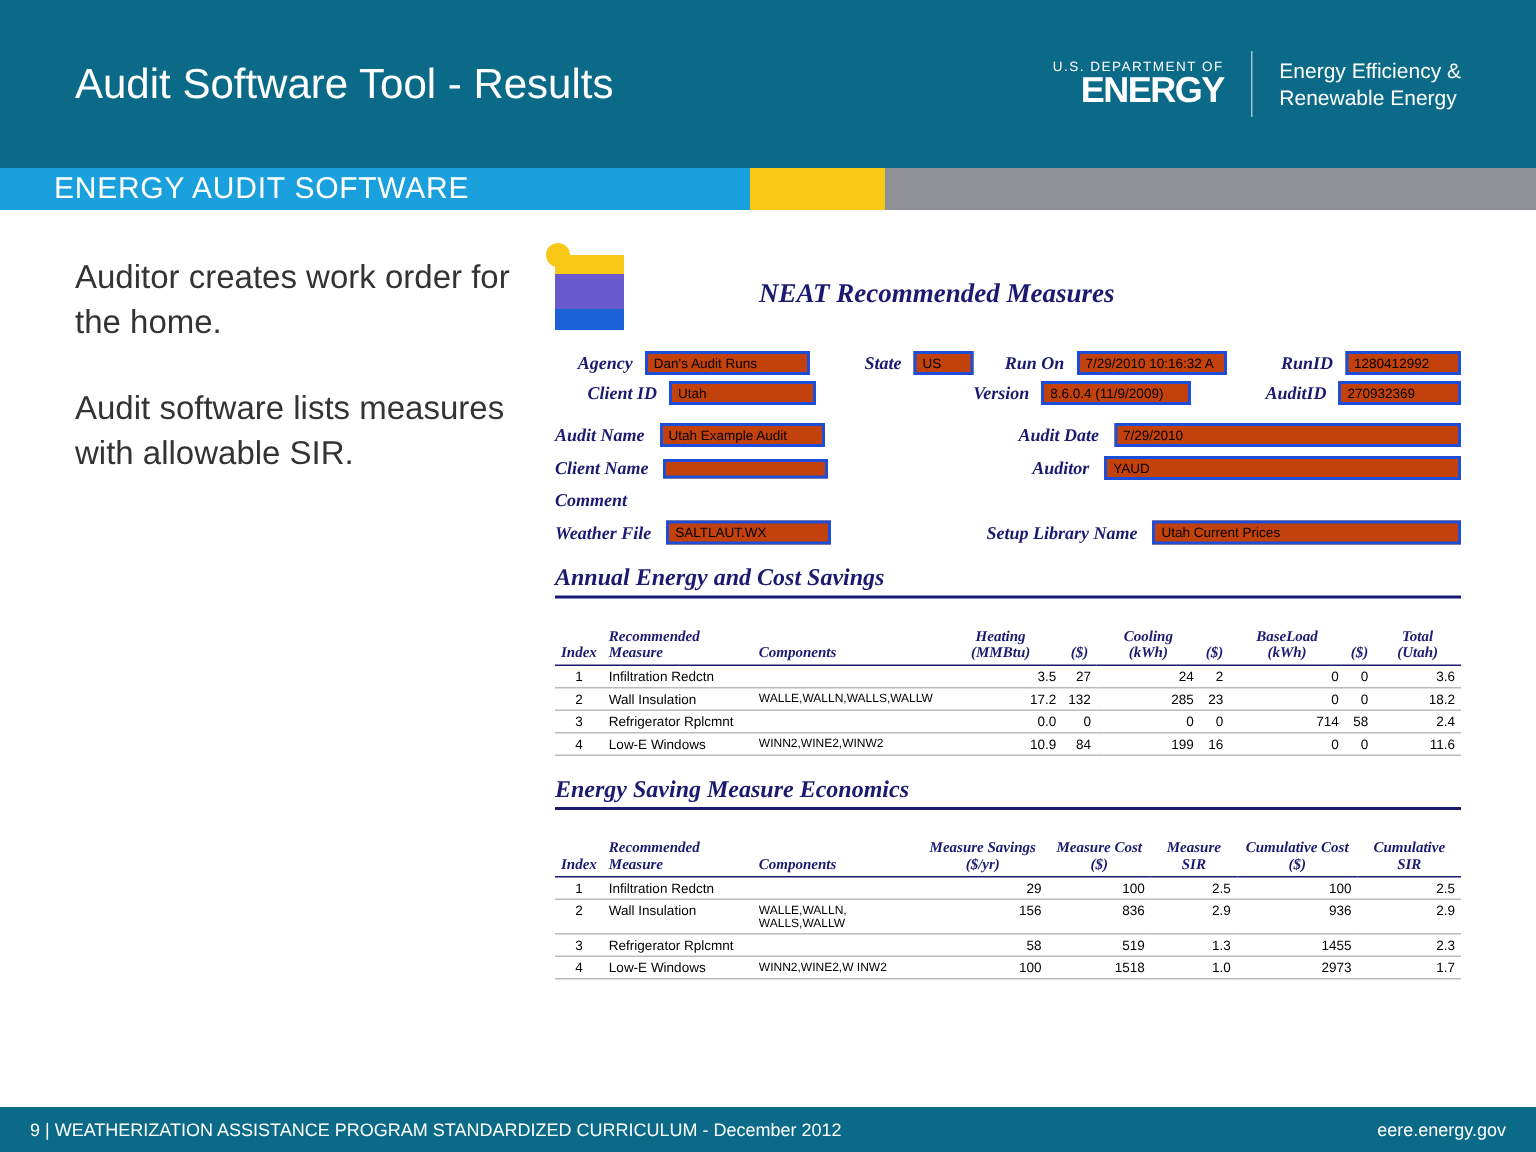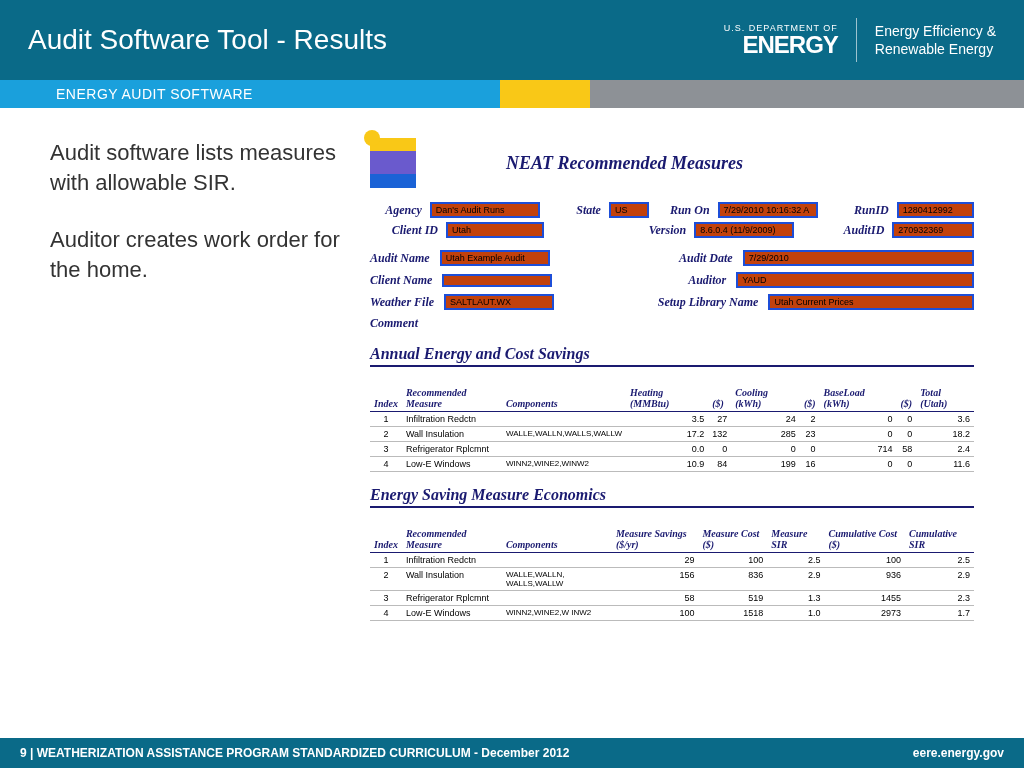--- a/index.html
+++ b/index.html
@@ -1,50 +1,50 @@
 <!DOCTYPE html>
 <html><head>
 <meta charset="utf-8">
 <style>
   * { box-sizing: border-box; margin: 0; padding: 0; }
   body { width: 1024px; height: 768px; font-family: Arial, sans-serif; background: #fff; overflow: hidden; position: relative; }
-  .header { height: 80px; background: #0a6a88; display: flex; align-items: center; padding: 0 28px; }
+  .header { height: 112px; background: #0a6a88; display: flex; align-items: center; padding: 0 50px; }
   .title { color: #fff; font-size: 28px; font-weight: 300; flex: 1; }
   .logo-block { display: flex; align-items: center; gap: 18px; color: #fff; }
   .doe { line-height: 1; text-align: right; }
   .doe-small { font-size: 9px; letter-spacing: 1px; }
   .doe-big { font-size: 24px; font-weight: 900; letter-spacing: -1px; }
   .vbar { width: 1px; height: 44px; background: #fff; opacity: .6; }
   .eere { font-size: 14px; line-height: 1.3; }
   .ribbon { height: 28px; display: flex; }
-  .r-blue { background: #1aa0dc; width: 500px; color: #fff; font-size: 14px; display: flex; align-items: center; padding-left: 56px; letter-spacing: .5px; }
+  .r-blue { background: #1aa0dc; width: 500px; color: #fff; font-size: 20px; display: flex; align-items: center; padding-left: 36px; letter-spacing: .5px; }
   .r-yel { background: #f9c817; width: 90px; }
   .r-gray { background: #8d9196; flex: 1; }
   .content { display: flex; padding: 30px 50px 0 50px; gap: 30px; }
   .left { width: 290px; font-size: 22px; color: #333; line-height: 1.35; }
   .left p { margin-bottom: 28px; }
   .right { flex: 1; font-size: 9px; color: #000; }
   .report-head { display: flex; align-items: center; gap: 90px; margin-bottom: 14px; }
   .wap-logo { width: 46px; height: 50px; background: linear-gradient(#f9c817 0 25%, #6a5acd 25% 72%, #1a62d6 72% 100%); position: relative; }
   .wap-logo::before { content:""; position:absolute; top:-8px; left:-6px; width:16px; height:16px; background:#f9c817; border-radius:50%; }
   .report-title { font-family: 'Times New Roman', serif; font-weight: bold; font-style: italic; color: #1a1a70; font-size: 18px; }
   .meta { display: grid; grid-template-columns: auto 1fr auto 1fr; gap: 4px 8px; align-items: center; font-size: 9px; margin-bottom: 6px; }
   .meta-4 { display: grid; grid-template-columns: auto auto auto auto auto auto auto auto; gap: 4px 6px; align-items: center; font-size: 9px; margin-bottom: 4px; }
   .lbl { font-family: 'Times New Roman', serif; font-weight: bold; font-style: italic; color: #1a1a70; font-size: 12px; text-align: right; padding-right: 2px; white-space: nowrap; }
   .box { border: 2px solid #1d4ed8; padding: 1px 4px; min-height: 13px; background: #c2410c; font-family: Arial; font-size: 9px; display: inline-block; min-width: 60px; }
   .sec { margin-top: 14px; }
   .sec-title { font-family: 'Times New Roman', serif; font-weight: bold; font-style: italic; color: #1a1a70; font-size: 16px; border-bottom: 2px solid #1a1a70; padding-bottom: 2px; margin-bottom: 18px; }
   table { border-collapse: collapse; width: 100%; font-size: 9px; }
-  th { font-family: 'Times New Roman', serif; font-weight: bold; font-style: italic; color: #1a1a70; font-size: 10px; text-align: left; padding: 2px 4px; border-bottom: 1px solid #1a1a70; vertical-align: bottom; }
+  th { font-family: 'Times New Roman', serif; font-weight: bold; font-style: italic; color: #1a1a70; font-size: 10px; text-align: center; padding: 2px 4px; border-bottom: 1px solid #1a1a70; vertical-align: bottom; }
   th:first-child, th:nth-child(2), th:nth-child(3) { text-align: left; }
   td { padding: 2px 4px; text-align: right; border-bottom: 1px solid #bbb; vertical-align: top; }
   td:first-child { text-align: center; width: 30px; }
   td:nth-child(2) { text-align: left; width: 100px; }
   td:nth-child(3) { text-align: left; width: 110px; font-size: 8px; }
-  .footer { position: absolute; bottom: 0; left: 0; right: 0; height: 30px; background: #0a6a88; color: #fff; font-size: 12px; display: flex; align-items: center; justify-content: space-between; padding: 0 20px; font-weight: bold; }
+  .footer { position: absolute; bottom: 0; left: 0; right: 0; height: 30px; background: #0a6a88; color: #fff; font-size: 12px; display: flex; align-items: center; justify-content: space-between; padding: 0 20px; }
 </style>
 </head>
 <body>
 
 <div class="header">
   <div class="title">Audit Software Tool - Results</div>
   <div class="logo-block">
     <div class="doe">
       <div class="doe-small">U.S. DEPARTMENT OF</div>
       <div class="doe-big">ENERGY</div>
@@ -58,22 +58,22 @@
 </div>
 
 <div class="ribbon">
   <div class="r-blue">ENERGY AUDIT SOFTWARE</div>
   <div class="r-yel"></div>
   <div class="r-gray"></div>
 </div>
 
 <div class="content">
   <div class="left">
+    <p>Auditor creates work order for the home.</p>
     <p>Audit software lists measures with allowable SIR.</p>
-    <p>Auditor creates work order for the home.</p>
   </div>
 
   <div class="right">
     <div class="report-head">
       <div class="wap-logo"></div>
       <div class="report-title">NEAT Recommended Measures</div>
     </div>
 
     <div class="meta-4">
       <span class="lbl">Agency</span>
@@ -104,30 +104,30 @@
       <span class="lbl">Audit Date</span>
       <span class="box">7/29/2010</span>
     </div>
     <div class="meta">
       <span class="lbl">Client Name</span>
       <span class="box" style="width:110px"></span>
       <span class="lbl">Auditor</span>
       <span class="box">YAUD</span>
     </div>
     <div class="meta">
+      <span class="lbl">Comment</span>
+      <span></span>
+        <span></span>
+        <span></span>
+    </div>
+    <div class="meta">
       <span class="lbl">Weather File</span>
       <span class="box" style="width:110px">SALTLAUT.WX</span>
       <span class="lbl">Setup Library Name</span>
       <span class="box">Utah Current Prices</span>
-    </div>
-    <div class="meta">
-      <span class="lbl">Comment</span>
-      <span></span>
-        <span></span>
-        <span></span>
     </div>
 
     <div class="sec">
       <div class="sec-title">Annual Energy and Cost Savings</div>
       <table>
         <thead>
             <tr id="sec1-head">
               <th>Index</th>
               <th>Recommended Measure</th>
               <th>Components</th>

